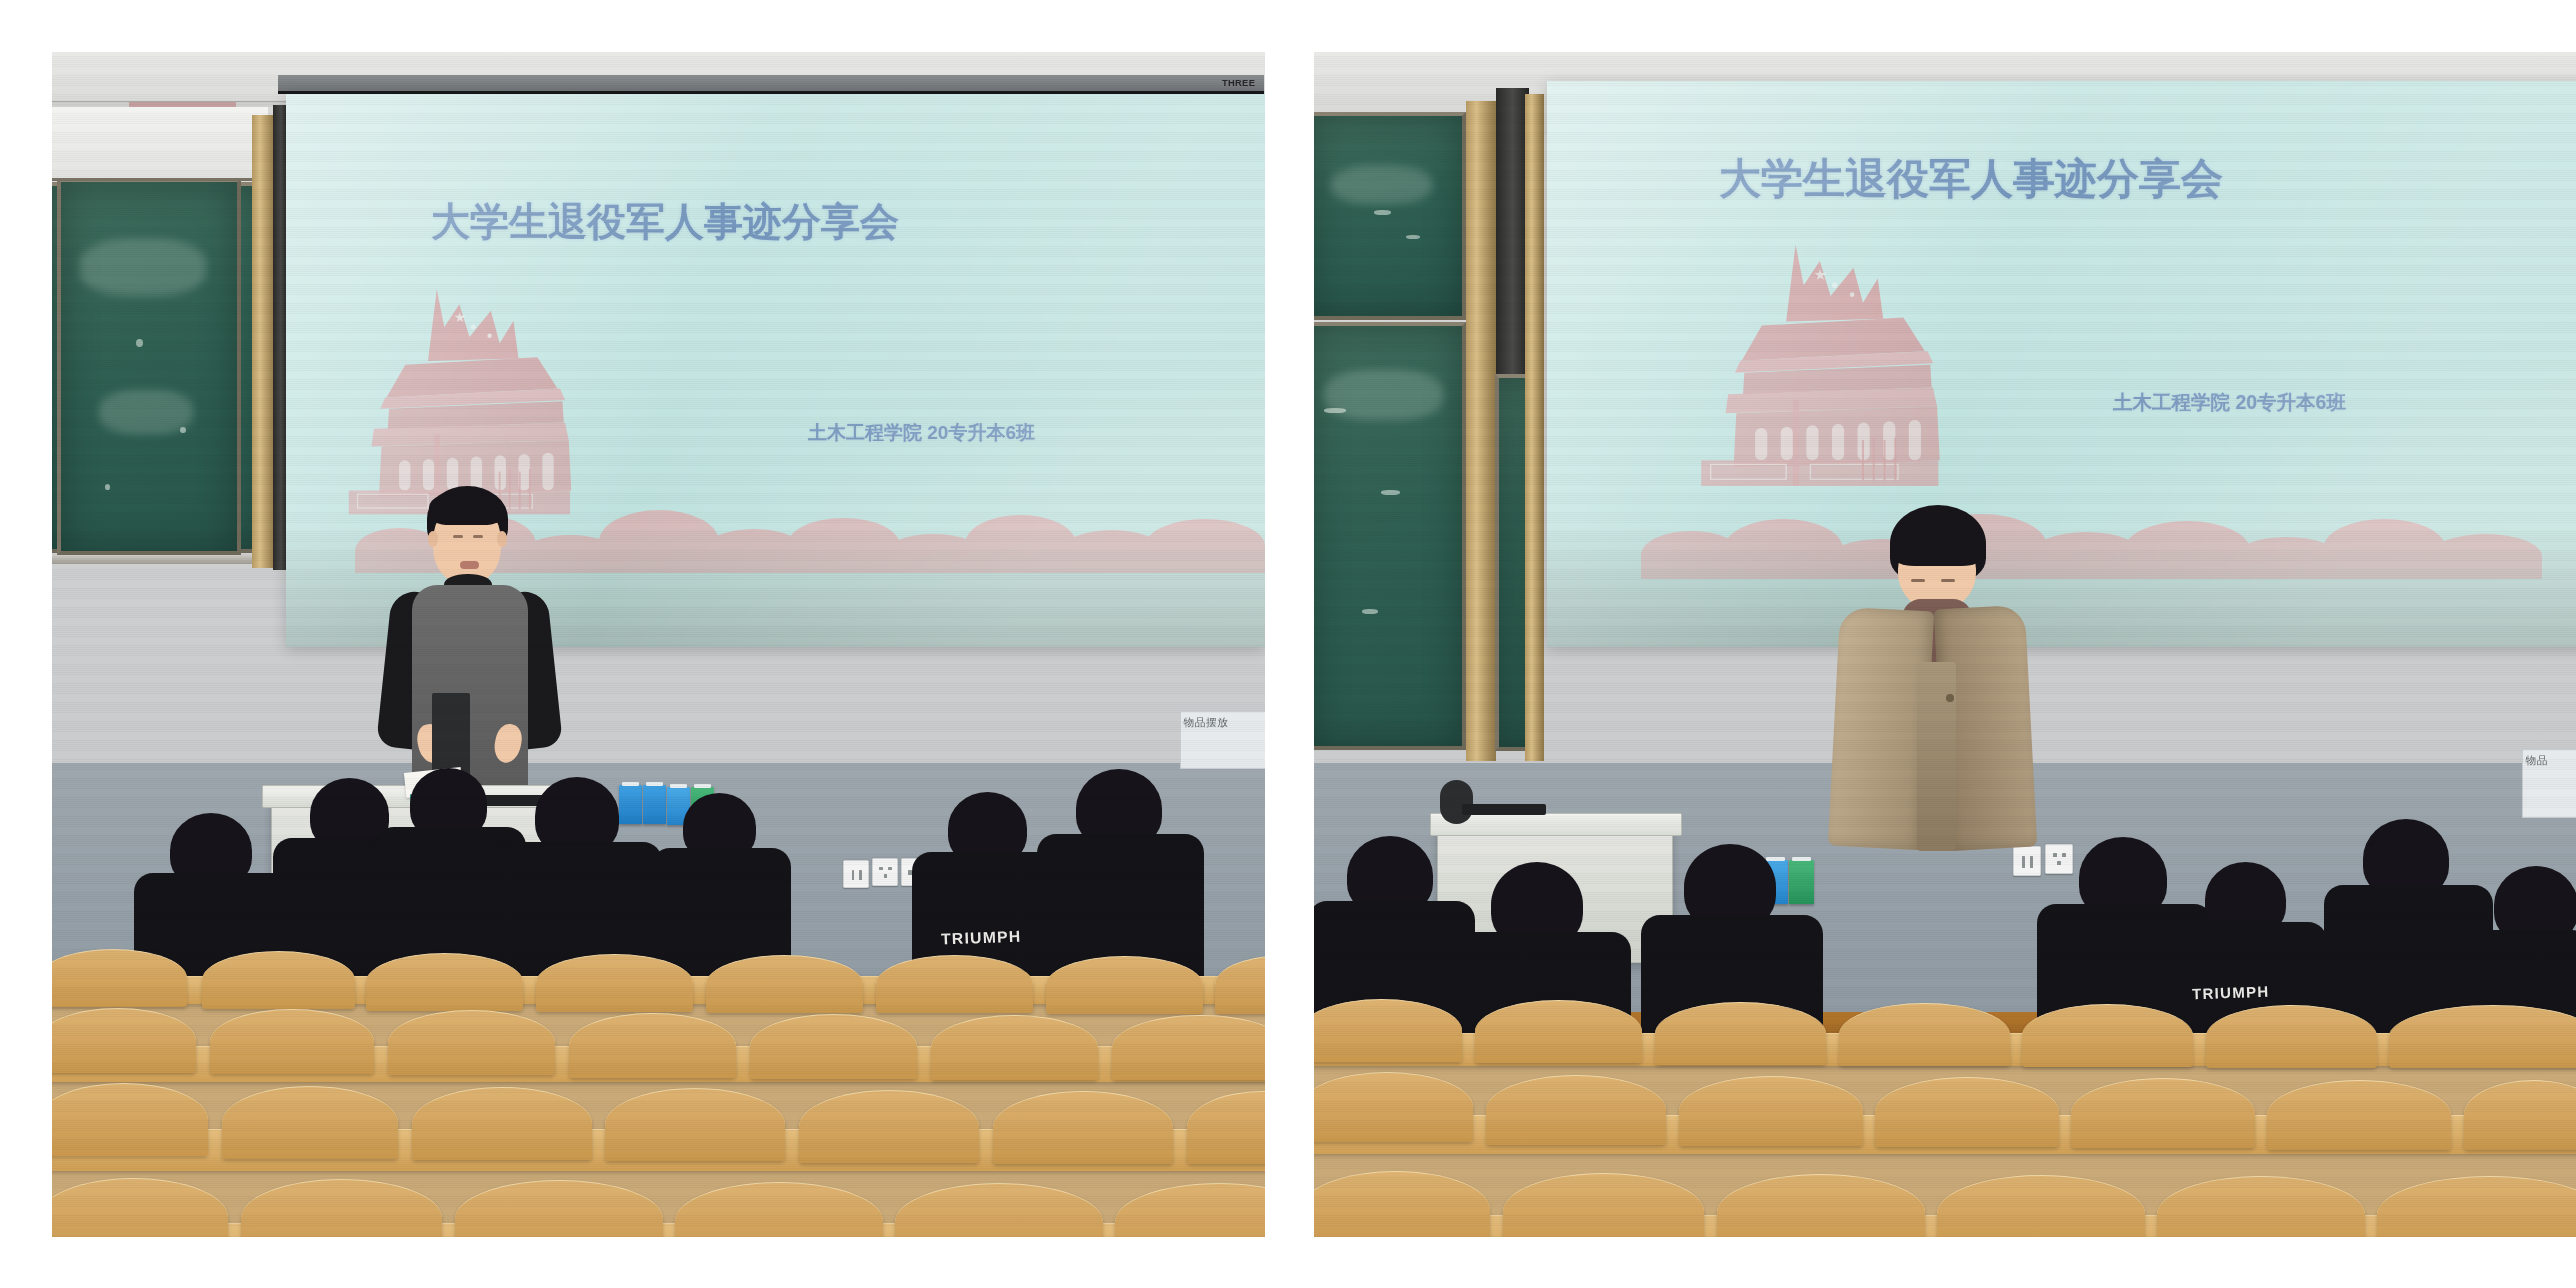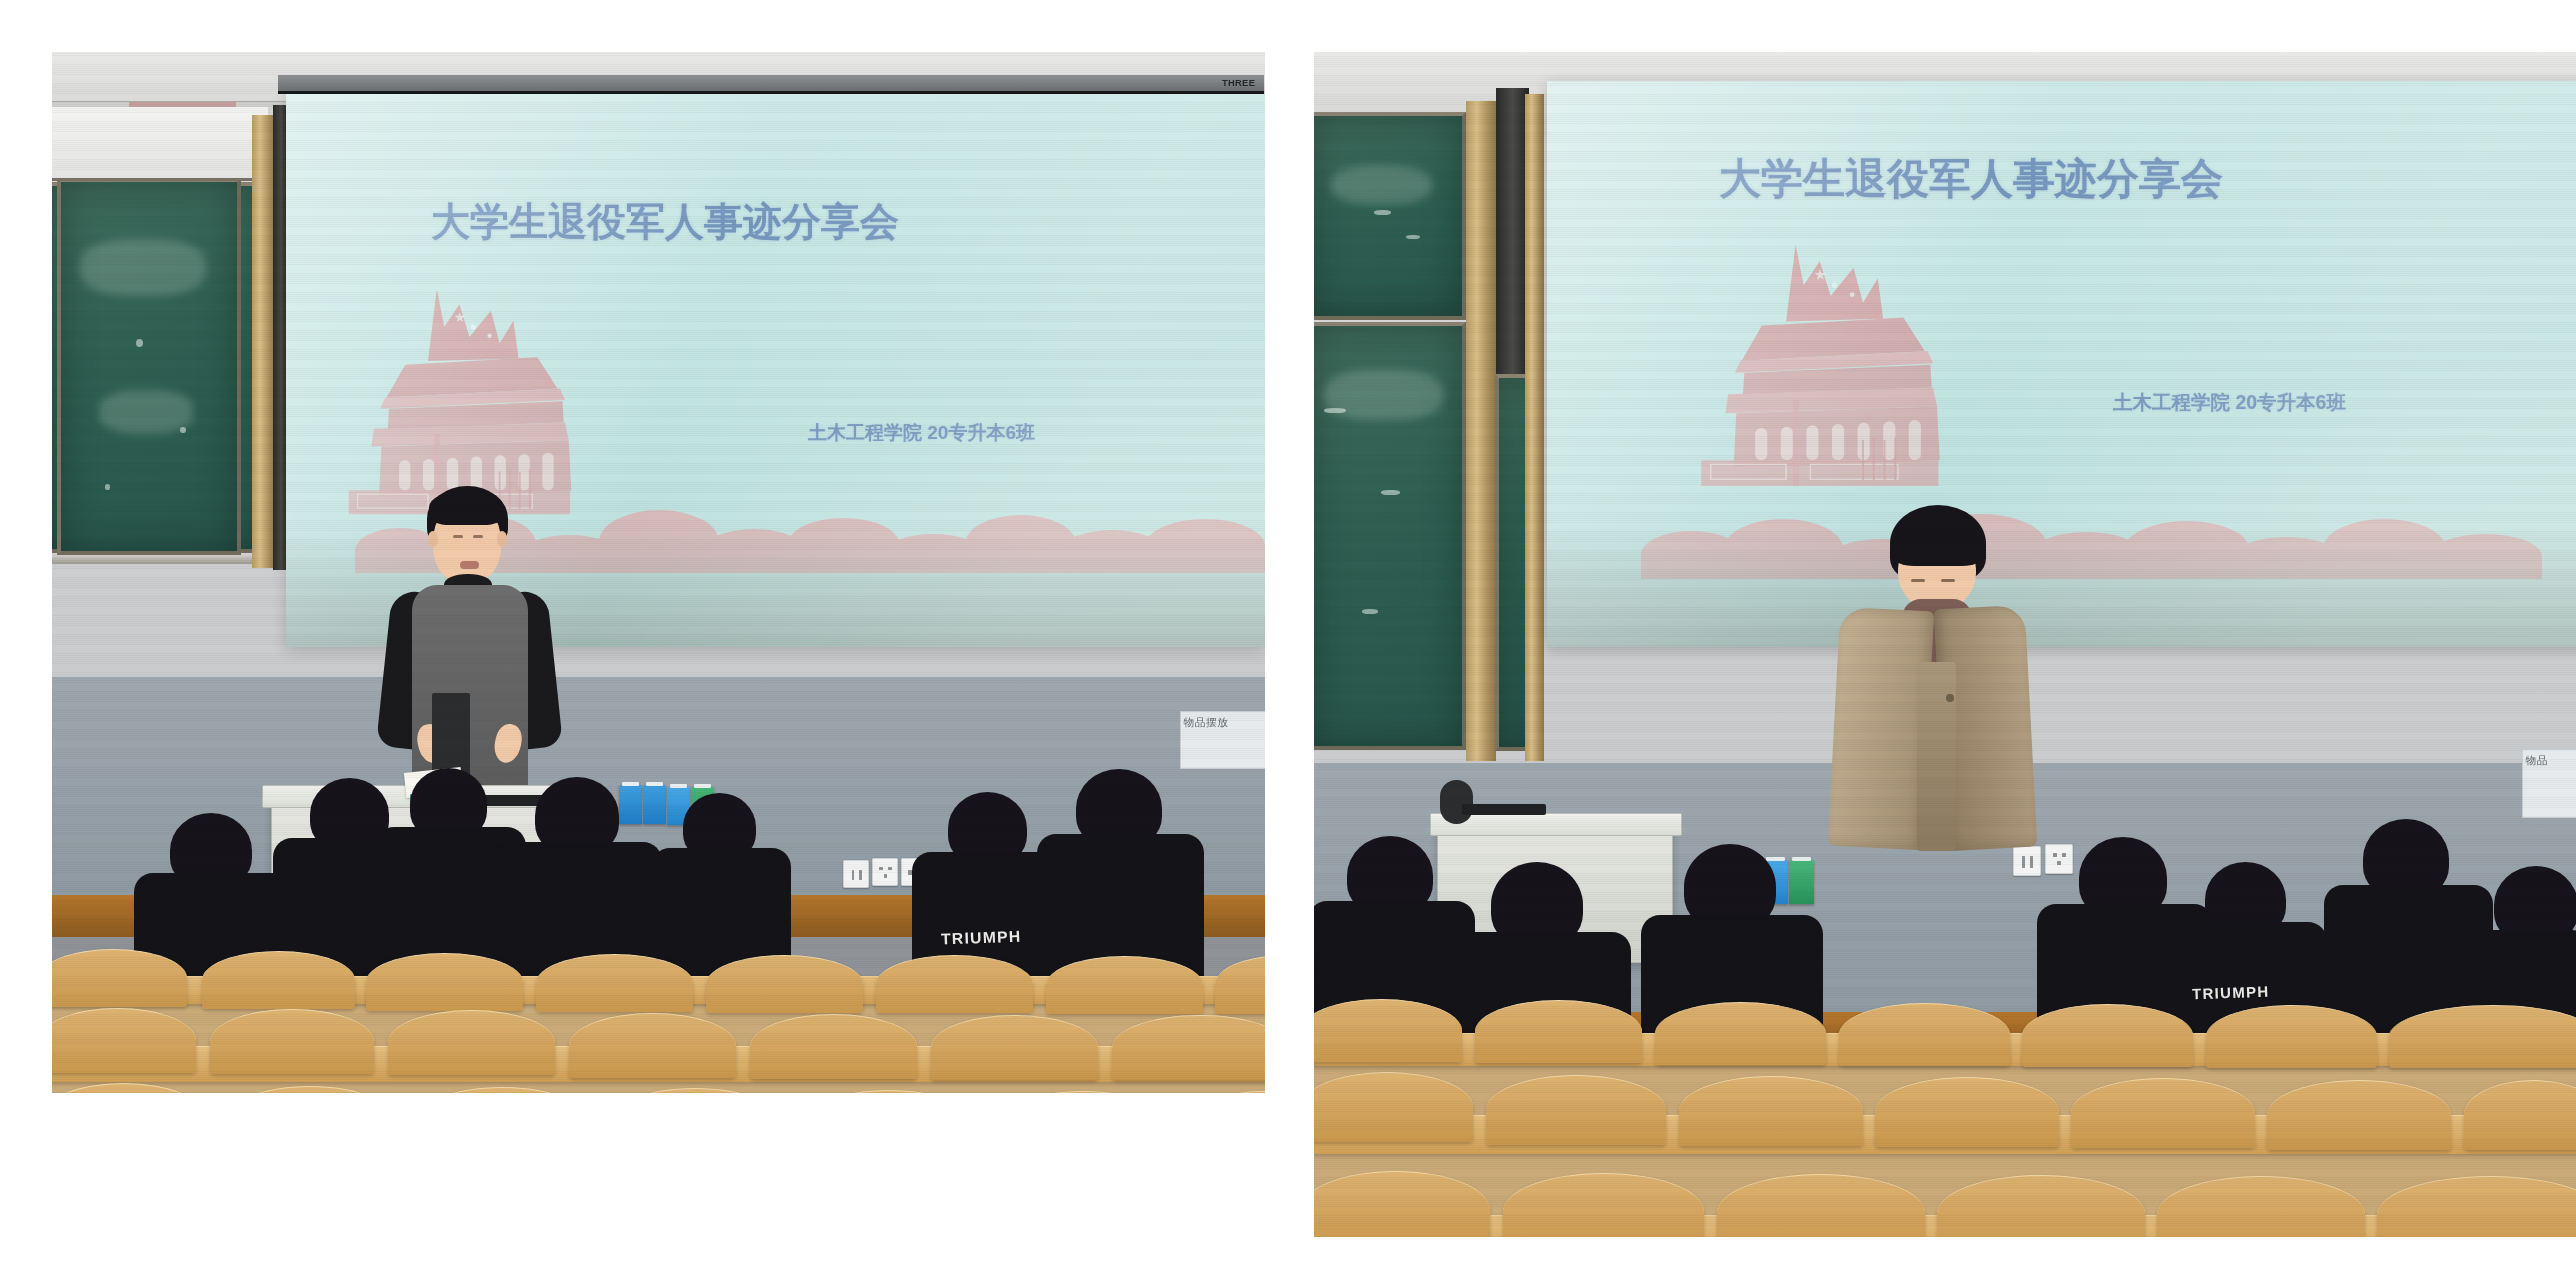--- a/index.html
+++ b/index.html
@@ -3,21 +3,21 @@
 <meta charset="utf-8">
 <style>
   * { margin:0; padding:0; box-sizing:border-box; }
   html,body { width:2576px; height:1288px; background:#ffffff;
               font-family:"Liberation Sans","DejaVu Sans",sans-serif; overflow:hidden; }
 
   .stage { position:relative; width:2576px; height:1288px; background:#ffffff; }
 
   
   .panel { position:absolute; overflow:hidden; background:#8f9296; }
-  #panel-left  { left:52px;  top:52px; width:1213px; height:1041px; }
+  #panel-left  { left:52px;  top:52px; width:1213px; height:1185px; }
   #panel-right { left:1314px;top:52px; width:1262px; height:1185px; }
 
   
   .wall-top      { position:absolute; left:0; top:0; width:100%; height:7%;
                    background:linear-gradient(#e9e9e7,#d2d2d0); }
   .wall-mid      { position:absolute; left:0; top:7%; width:100%; height:53%;
                    background:linear-gradient(#d8d8d6,#c9cbcd); }
   .wall-lower    { position:absolute; left:0; top:60%; width:100%; height:22%;
                    background:linear-gradient(#9ea7ae,#8e99a2); }
   .wall-base     { position:absolute; left:0; top:81%; width:100%; height:4%;

